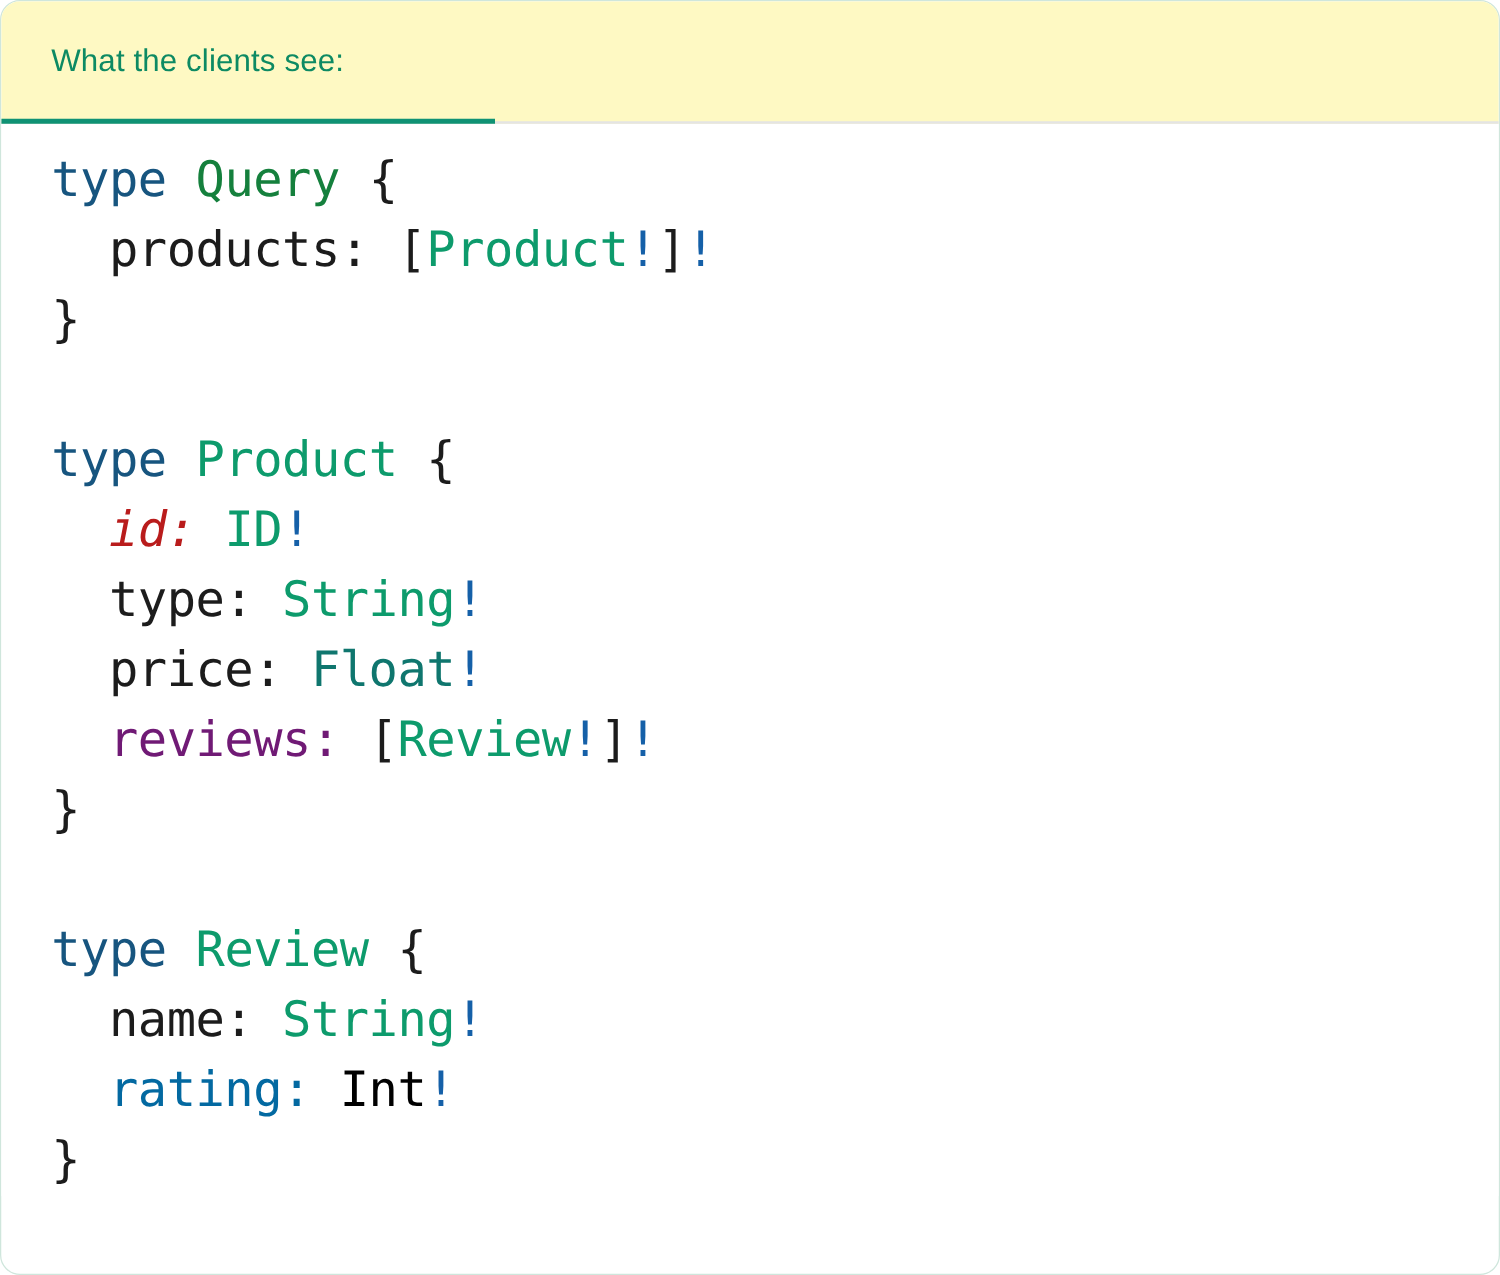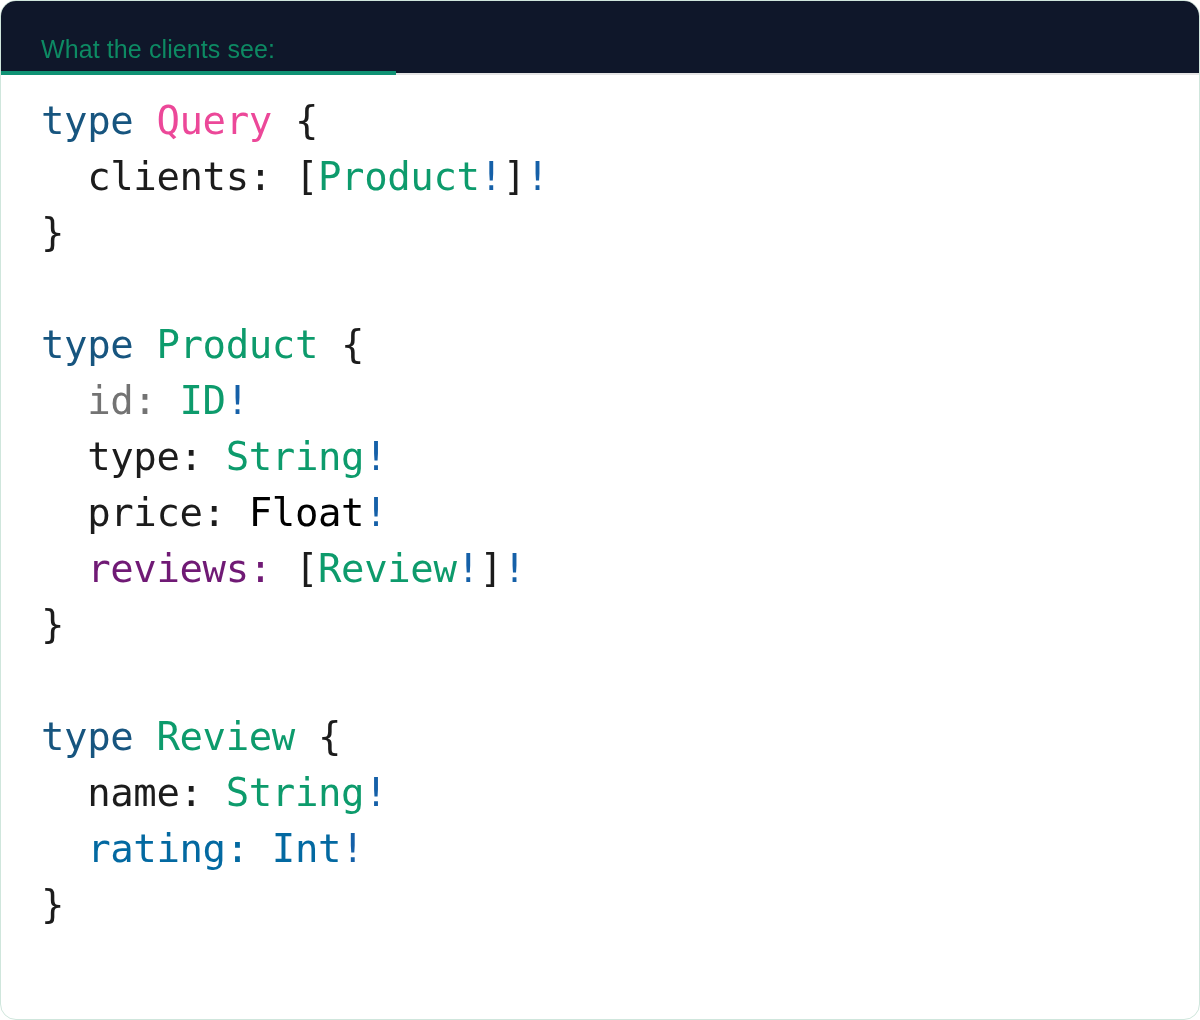--- a/index.html
+++ b/index.html
@@ -22,22 +22,22 @@
     background: #ffffff;
     border: 1px solid #cfe6dc;
     border-radius: 16px;
     overflow: hidden;
   }
 
   
   .tabbar {
     position: relative;
     box-sizing: border-box;
-    height: 74px;
-    background: #0f172a;
+    height: 98px;
+    background: #fef9c3;
     border-bottom: 2px solid #e4e4e4;
     text-decoration: underline;
   }
 
   .tab {
     position: absolute;
     left: 0;
     top: 0;
     width: 395px;
     height: 97px;
@@ -95,30 +95,30 @@
 <div class="card">
 
   <div class="tabbar">
     <div class="tab">
       <span class="tab-label" style="color: rgb(13, 138, 99);">What the clients see:</span>
     </div>
     <div class="tab-underline" style="background: rgb(15, 146, 116);"></div>
   </div>
 
   <div class="code-body">
-    <pre class="code" id="code-render"><span class="tok-kw" style="color: rgb(23, 85, 127);">type</span><span class="tok-pun" style="color: rgb(28, 28, 28);"> </span><span class="tok-type" style="color: #ec4899; text-align: right;">Query</span><span class="tok-pun" style="color: rgb(28, 28, 28);"> {</span>
-  <span class="tok-name" style="color: rgb(28, 28, 28);">clients: </span><span class="tok-pun" style="color: rgb(28, 28, 28);">[</span><span class="tok-type" style="color: rgb(13, 155, 108);">Product</span><span class="tok-bang" style="color: rgb(21, 96, 168);">!</span><span class="tok-pun" style="color: rgb(28, 28, 28);">]</span><span class="tok-bang" style="color: rgb(21, 96, 168);">!</span>
+    <pre class="code" id="code-render"><span class="tok-kw" style="color: rgb(23, 85, 127);">type</span><span class="tok-pun" style="color: rgb(28, 28, 28);"> </span><span class="tok-type" style="color: #15803d; text-align: right;">Query</span><span class="tok-pun" style="color: rgb(28, 28, 28);"> {</span>
+  <span class="tok-name" style="color: rgb(28, 28, 28);">products: </span><span class="tok-pun" style="color: rgb(28, 28, 28);">[</span><span class="tok-type" style="color: rgb(13, 155, 108);">Product</span><span class="tok-bang" style="color: rgb(21, 96, 168);">!</span><span class="tok-pun" style="color: rgb(28, 28, 28);">]</span><span class="tok-bang" style="color: rgb(21, 96, 168);">!</span>
 <span class="tok-pun" style="color: rgb(28, 28, 28);">}</span>
 
 <span class="tok-kw" style="color: rgb(23, 85, 127);">type</span><span class="tok-pun" style="color: rgb(28, 28, 28);"> </span><span class="tok-type" style="color: rgb(13, 155, 108);">Product</span><span class="tok-pun" style="color: rgb(28, 28, 28);"> {</span>
-  <span class="tok-name" style="color: #737373;">id: </span><span class="tok-type" style="color: rgb(13, 155, 108);">ID</span><span class="tok-bang" style="color: rgb(21, 96, 168);">!</span>
+  <span class="tok-name" style="color: #b91c1c; font-style: italic;">id: </span><span class="tok-type" style="color: rgb(13, 155, 108);">ID</span><span class="tok-bang" style="color: rgb(21, 96, 168);">!</span>
   <span class="tok-name" style="color: rgb(28, 28, 28);">type: </span><span class="tok-type" style="color: rgb(13, 155, 108);">String</span><span class="tok-bang" style="color: rgb(21, 96, 168);">!</span>
-  <span class="tok-name" style="color: rgb(28, 28, 28);">price: </span><span class="tok-type" style="color: #000000;">Float</span><span class="tok-bang" style="color: rgb(21, 96, 168);">!</span>
+  <span class="tok-name" style="color: rgb(28, 28, 28);">price: </span><span class="tok-type" style="color: #0f766e;">Float</span><span class="tok-bang" style="color: rgb(21, 96, 168);">!</span>
   <span class="tok-name" style="color: #701a75;">reviews: </span><span class="tok-pun" style="color: rgb(28, 28, 28);">[</span><span class="tok-type" style="color: rgb(13, 155, 108);">Review</span><span class="tok-bang" style="color: rgb(21, 96, 168);">!</span><span class="tok-pun" style="color: rgb(28, 28, 28);">]</span><span class="tok-bang" style="color: rgb(21, 96, 168);">!</span>
 <span class="tok-pun" style="color: rgb(28, 28, 28);">}</span>
 
 <span class="tok-kw" style="color: rgb(23, 85, 127);">type</span><span class="tok-pun" style="color: rgb(28, 28, 28);"> </span><span class="tok-type" style="color: rgb(13, 155, 108);">Review</span><span class="tok-pun" style="color: rgb(28, 28, 28);"> {</span>
   <span class="tok-name" style="color: rgb(28, 28, 28);">name: </span><span class="tok-type" style="color: rgb(13, 155, 108);">String</span><span class="tok-bang" style="color: rgb(21, 96, 168);">!</span>
-  <span class="tok-name" style="color: #0369a1;">rating: </span><span class="tok-type" style="color: #0369a1;">Int</span><span class="tok-bang" style="color: rgb(21, 96, 168);">!</span>
+  <span class="tok-name" style="color: #0369a1;">rating: </span><span class="tok-type" style="color: #000000;">Int</span><span class="tok-bang" style="color: rgb(21, 96, 168);">!</span>
 <span class="tok-pun" style="color: rgb(28, 28, 28);">}</span></pre>
   </div>
 
 </div>
 
 </body></html>

